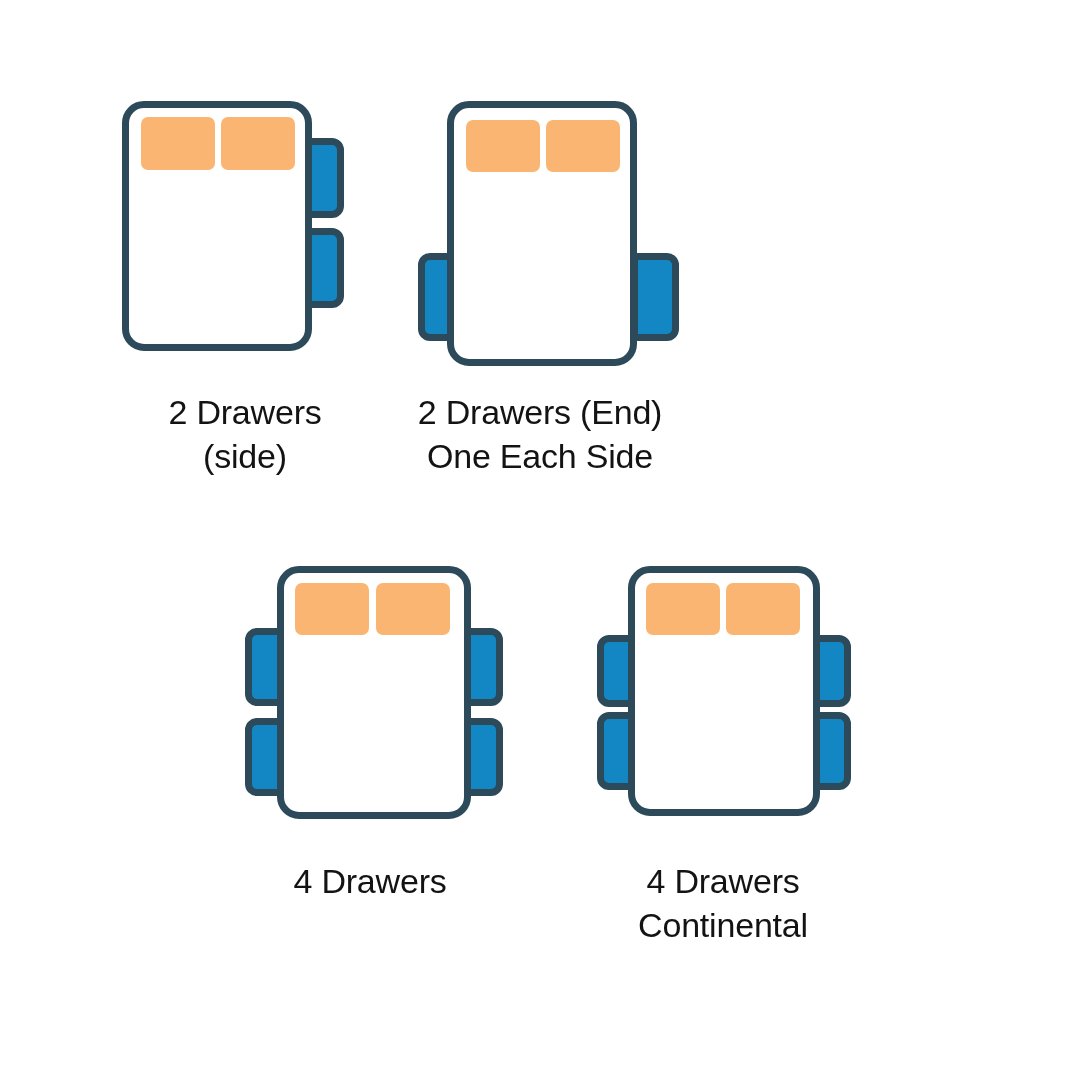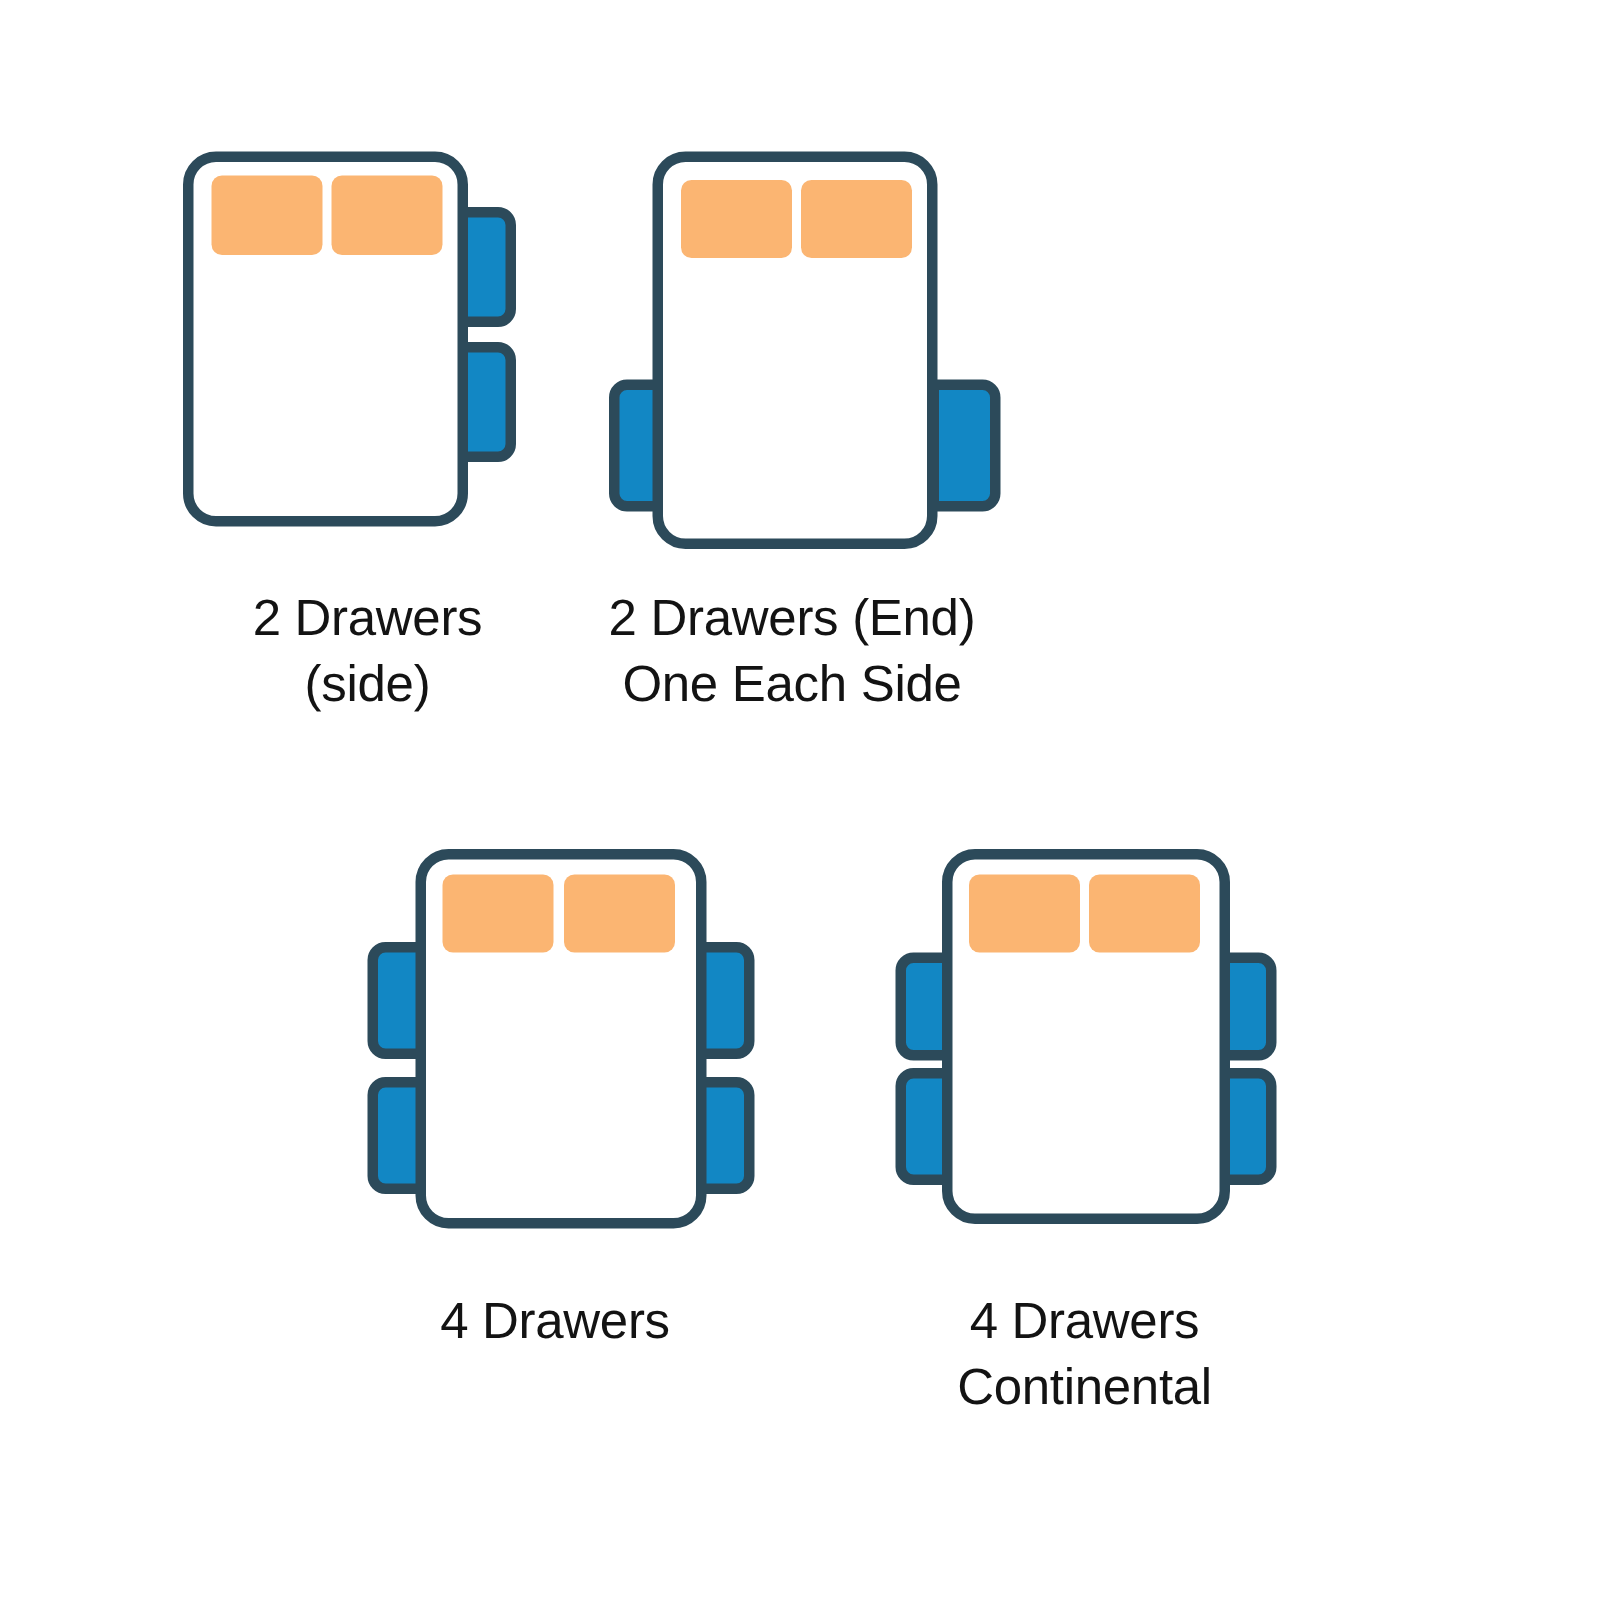--- a/index.html
+++ b/index.html
@@ -82,21 +82,21 @@
       <div class="drawer right" style="left:196px; top:43px; width:48px; height:80px;"></div>
       <div class="drawer right" style="left:196px; top:133px; width:48px; height:80px;"></div>
       <div class="mattress" style="left:22px; top:6px; width:190px; height:250px;"></div>
       <div class="pillow" style="left:41px; top:22px; width:74px; height:53px;"></div>
       <div class="pillow" style="left:121px; top:22px; width:74px; height:53px;"></div>
     </div>
     <div class="option-caption" style="left:-5px; top:296px; width:300px;">2 Drawers
 (side)</div>
   </div>
 
-  <div class="option" style="left:388px; top:95px; width:300px; height:400px;">
+  <div class="option" style="left:400px; top:95px; width:300px; height:400px;">
     <div class="option-figure" style="width:280px; height:270px;">
       <div class="drawer left" style="left:18px; top:158px; width:48px; height:88px;"></div>
       <div class="drawer right" style="left:231px; top:158px; width:48px; height:88px;"></div>
       <div class="mattress" style="left:47px; top:6px; width:190px; height:265px;"></div>
       <div class="pillow" style="left:66px; top:25px; width:74px; height:52px;"></div>
       <div class="pillow" style="left:146px; top:25px; width:74px; height:52px;"></div>
     </div>
     <div class="option-caption" style="left:-20px; top:296px; width:320px;">2 Drawers (End)
 One Each Side</div>
   </div>

